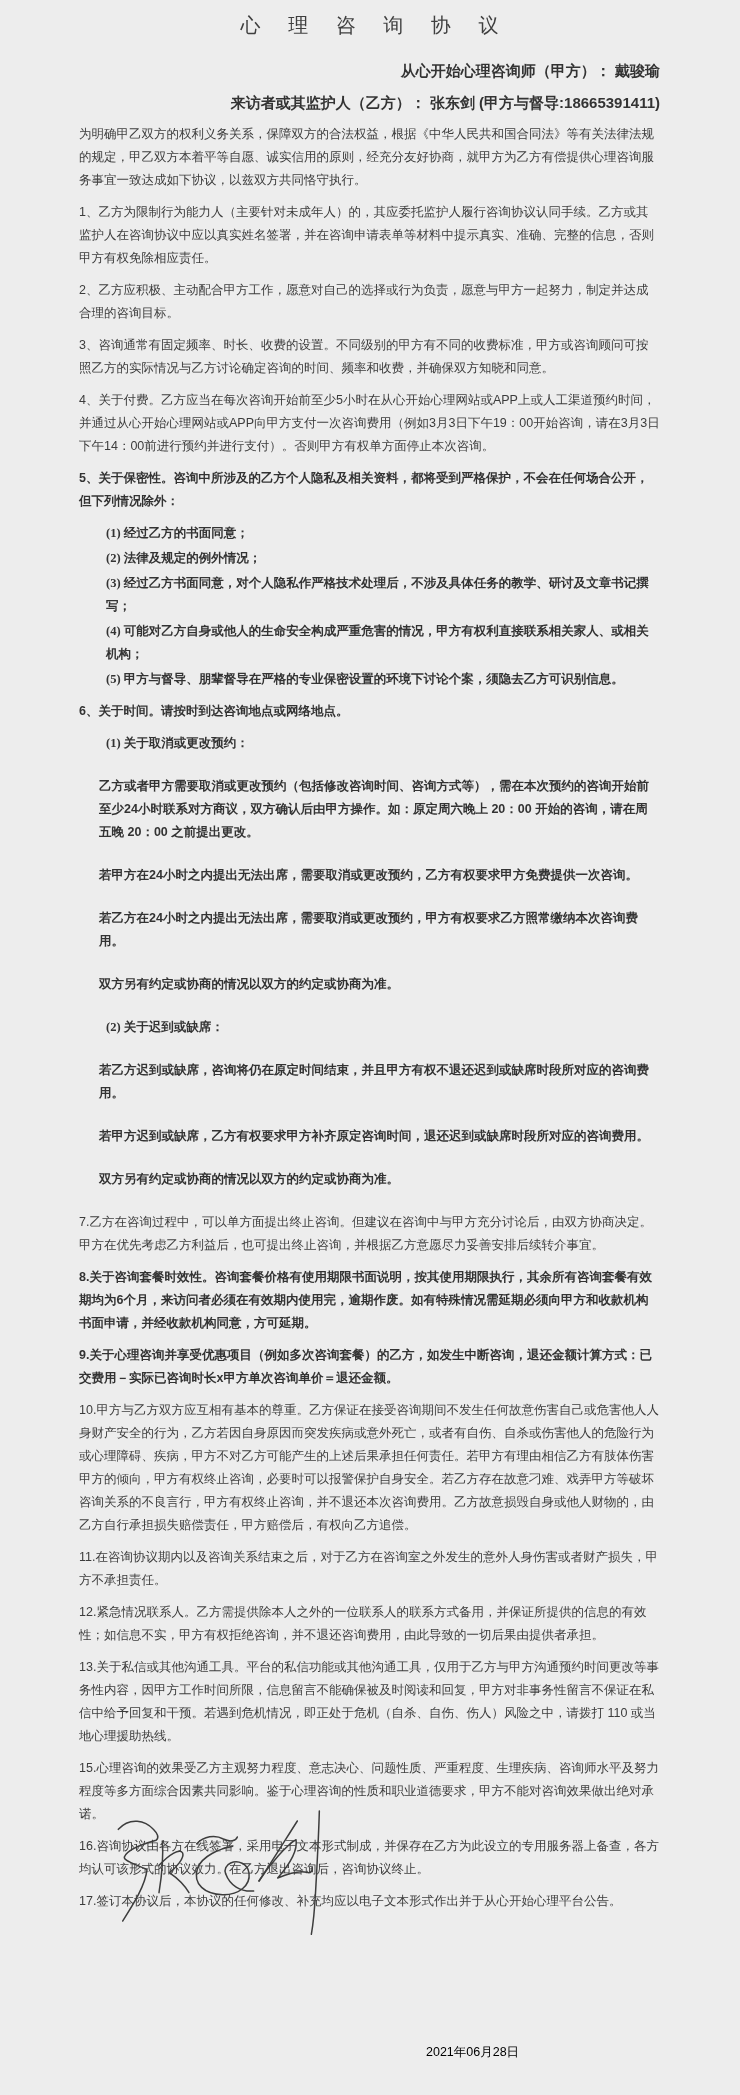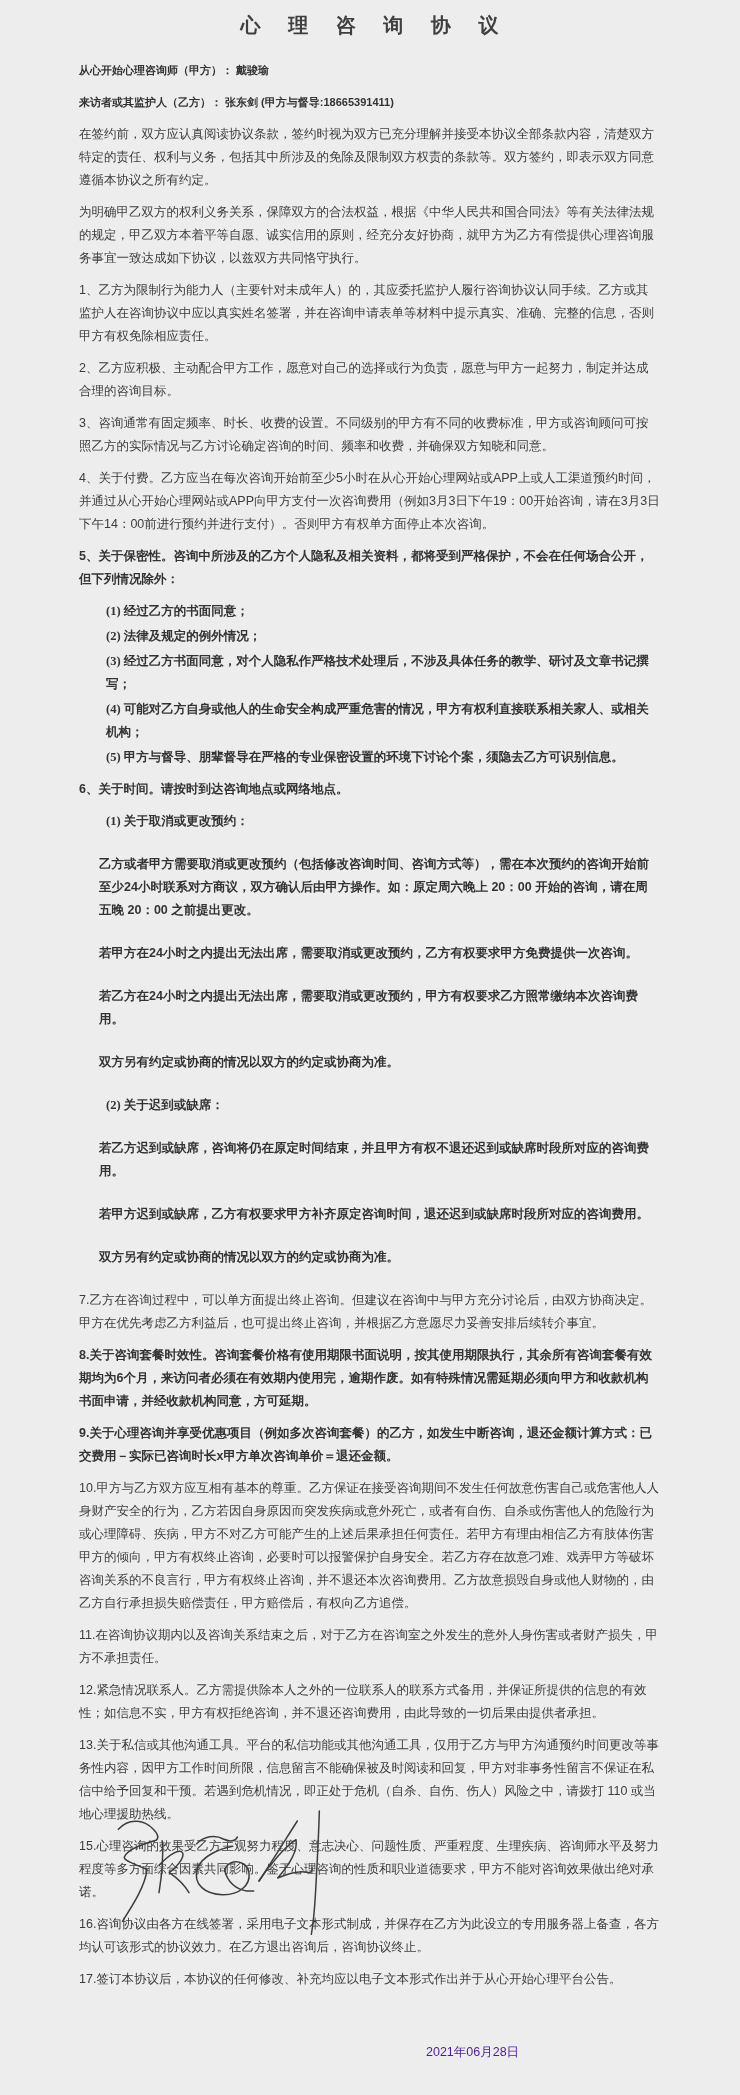--- a/index.html
+++ b/index.html
@@ -10,59 +10,58 @@
     overflow:hidden;
     font-family:"Liberation Sans","DejaVu Sans",sans-serif;
     color:#3c3c3c;
     -webkit-font-smoothing:antialiased;
   }
   .page{padding:12px 80px 0 79px;}
   h1.title{
     margin:0 0 20px 0;
     text-align:center;
     font-size:20px;
-    font-weight:700;
+    font-weight:400;
     color:#3f3f3f;
     letter-spacing:0.55em;
     text-indent:0.55em; 
   }
   p{margin:9px 0;font-size:12.5px;line-height:23px;}
-  p.party{font-weight:700;font-size:11px;color:#333;margin:9px 0;}
+  p.party{font-weight:700;font-size:15px;color:#333;margin:9px 0;text-align:right;}
   p.bold{font-weight:700;color:#333;}
   p.ind1{padding-left:27px;margin:2px 0;font-family:Liberation Serif, serif;}
   p.ind2{padding-left:20px;margin:20px 0;}
   p.sign-label{margin-top:32px;}
   .signature-svg{
     position:absolute;
     left:80px;top:1790px;
     width:300px;height:170px;
   }
   .signature-svg path{
     fill:none;
     stroke:#3d3d3d;
     stroke-width:4.5;
     stroke-linecap:round;
     stroke-linejoin:round;
   }
   .sign-date{
     position:absolute;
     left:426px;top:2044px;
     font-size:12.5px;
-    color:#4c1d95;
+    color:#000000;
   }
 </style>
 </head>
 <body>
 
 <div class="page">
   <h1 class="title">心 理 咨 询 协 议</h1>
   <p class="party">从心开始心理咨询师（甲方）： 戴骏瑜</p>
   <p class="party">来访者或其监护人（乙方）： 张东剑 (甲方与督导:18665391411)</p>
   <div id="paragraphs">
-      <p>在签约前，双方应认真阅读协议条款，签约时视为双方已充分理解并接受本协议全部条款内容，清楚双方特定的责任、权利与义务，包括其中所涉及的免除及限制双方权责的条款等。双方签约，即表示双方同意遵循本协议之所有约定。</p>
       <p>为明确甲乙双方的权利义务关系，保障双方的合法权益，根据《中华人民共和国合同法》等有关法律法规的规定，甲乙双方本着平等自愿、诚实信用的原则，经充分友好协商，就甲方为乙方有偿提供心理咨询服务事宜一致达成如下协议，以兹双方共同恪守执行。</p>
       <p>1、乙方为限制行为能力人（主要针对未成年人）的，其应委托监护人履行咨询协议认同手续。乙方或其监护人在咨询协议中应以真实姓名签署，并在咨询申请表单等材料中提示真实、准确、完整的信息，否则甲方有权免除相应责任。</p>
       <p>2、乙方应积极、主动配合甲方工作，愿意对自己的选择或行为负责，愿意与甲方一起努力，制定并达成合理的咨询目标。</p>
       <p>3、咨询通常有固定频率、时长、收费的设置。不同级别的甲方有不同的收费标准，甲方或咨询顾问可按照乙方的实际情况与乙方讨论确定咨询的时间、频率和收费，并确保双方知晓和同意。</p>
       <p>4、关于付费。乙方应当在每次咨询开始前至少5小时在从心开始心理网站或APP上或人工渠道预约时间，并通过从心开始心理网站或APP向甲方支付一次咨询费用（例如3月3日下午19：00开始咨询，请在3月3日下午14：00前进行预约并进行支付）。否则甲方有权单方面停止本次咨询。</p>
       <p class="bold">5、关于保密性。咨询中所涉及的乙方个人隐私及相关资料，都将受到严格保护，不会在任何场合公开，但下列情况除外：</p>
       <p class="bold ind1">(1) 经过乙方的书面同意；</p>
       <p class="bold ind1">(2) 法律及规定的例外情况；</p>
       <p class="bold ind1">(3) 经过乙方书面同意，对个人隐私作严格技术处理后，不涉及具体任务的教学、研讨及文章书记撰写；</p>
       <p class="bold ind1">(4) 可能对乙方自身或他人的生命安全构成严重危害的情况，甲方有权利直接联系相关家人、或相关机构；</p>

